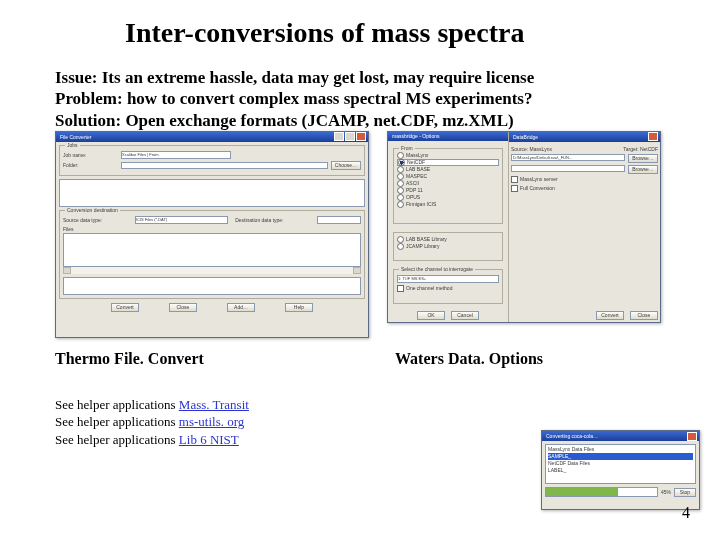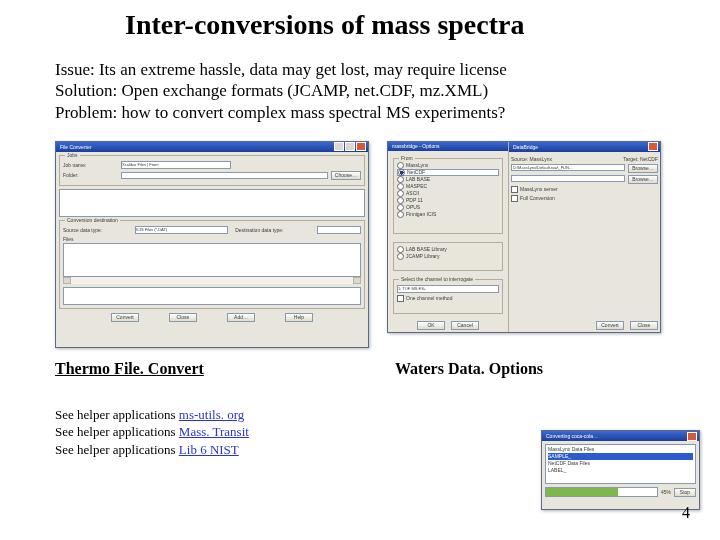--- a/index.html
+++ b/index.html
@@ -7,32 +7,32 @@
     padding: 0;
     width: 720px;
     height: 540px;
     font-family: "Times New Roman", Times, serif;
     background: #fff;
     color: #000;
     position: relative;
     overflow: hidden;
   }
   .slide {
-    padding: 4px 55px 10px 55px;
+    padding: 12px 55px 10px 55px;
     box-sizing: border-box;
   }
   h1.title {
     font-size: 28px;
     font-weight: bold;
     margin: 5px 0 18px 70px;
   }
   .body-text {
     font-size: 17px;
     line-height: 1.25;
-    margin-bottom: 18px;
+    font-weight: bold;
   }
   .shots {
     display: flex;
     gap: 18px;
   }
   
   .dlg {
     border: 1px solid #5a6b8a;
     background: #e8e6dc;
     font-family: Tahoma, Arial, sans-serif;
@@ -198,21 +198,21 @@
   }
 
   
   .caption-row {
     display: flex;
     margin-top: 12px;
     font-family: "Times New Roman", serif;
     font-size: 16px;
     font-weight: bold;
   }
-  .caption-row .c1 { width: 340px; text-decoration: underline; }
+  .caption-row .c1 { width: 340px; }
   .caption-row .c2 { }
 
   .refs {
     margin-top: 28px;
     font-size: 13px;
     line-height: 1.35;
   }
   .refs a { color: #2a35d0; text-decoration: underline; }
 
   .pagenum {
@@ -224,22 +224,22 @@
   }
 </style>
 </head>
 <body>
 
 <div class="slide">
   <h1 class="title">Inter-conversions of mass spectra</h1>
 
   <div class="body-text">
     <div>Issue: Its an extreme hassle, data may get lost, may require license</div>
+    <div>Problem: how to convert complex mass spectral MS experiments?</div>
     <div>Solution: Open exchange formats (JCAMP, net.CDF, mz.XML)</div>
-    <div>Problem: how to convert complex mass spectral MS experiments?</div>
   </div>
 
   <div class="shots">
 
     <div class="dlg thermo">
       <div class="titlebar">
         <span>File Converter</span>
         <span class="spacer"></span>
         <span class="wbtn"></span>
         <span class="wbtn"></span>
@@ -344,22 +344,22 @@
       </div>
     </div>
   </div>
 
   <div class="caption-row">
     <div class="c1">Thermo File. Convert</div>
     <div class="c2">Waters Data. Options</div>
   </div>
 
   <div class="refs">
+    <div><span>See helper applications </span><a href="#">Mass. Transit</a></div>
     <div><span>See helper applications </span><a href="#">ms-utils. org</a></div>
-    <div><span>See helper applications </span><a href="#">Mass. Transit</a></div>
     <div><span>See helper applications </span><a href="#">Lib 6 NIST</a></div>
   </div>
 </div>
 
 <div class="dlg progress-dlg">
   <div class="titlebar">
     <span>Converting coca-cola…</span>
     <span class="spacer"></span>
     <span class="wbtn close"></span>
   </div>

